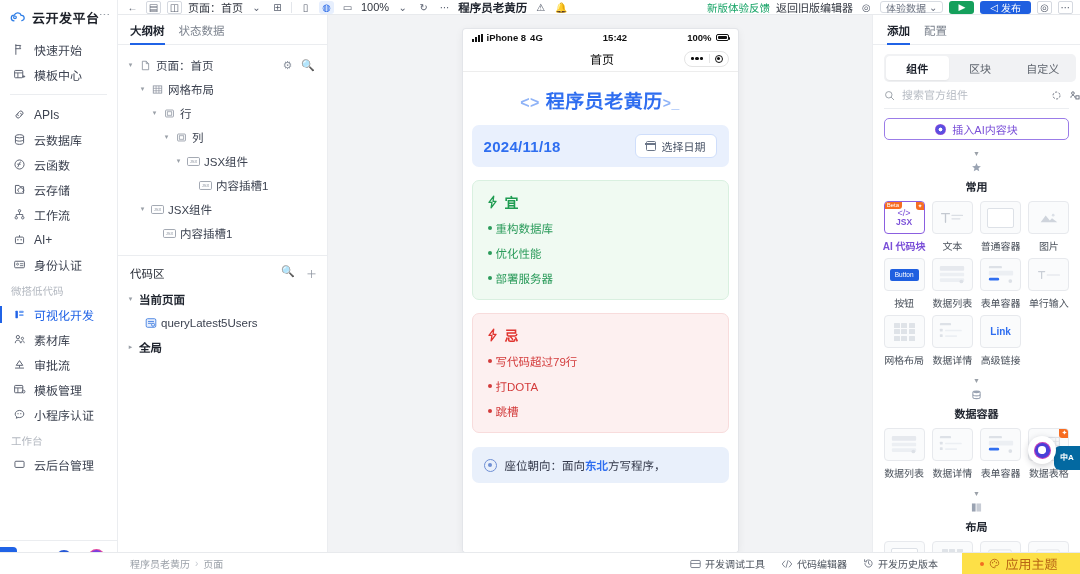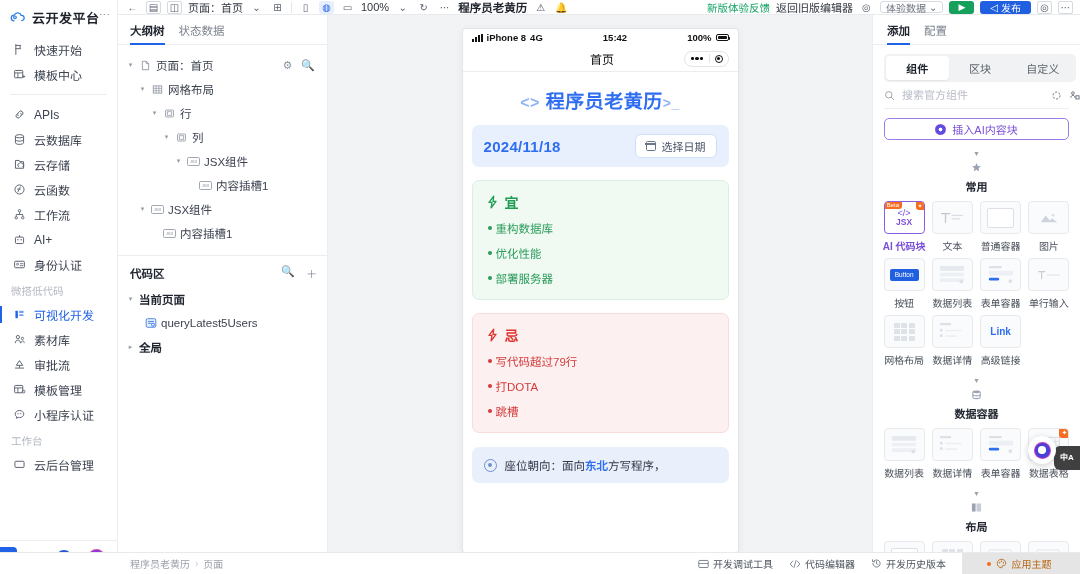--- a/index.html
+++ b/index.html
@@ -89,21 +89,21 @@
   .trow { display:flex; align-items:center; gap:4px; height:24px; font-size:11.5px; color:#3c4250; cursor:pointer; padding-right:8px; white-space:nowrap;}
   .caret { width:9px; font-size:7px; color:#9aa0a8; display:flex; align-items:center; justify-content:center; flex:0 0 9px;}
   .caret.empty { visibility:hidden; }
   .ticon { width:13px; height:13px; flex:0 0 13px; display:flex; align-items:center; justify-content:center; color:#8d94a0;}
   .tree-head { display:flex; align-items:center; }
   .tree-head .acts { margin-left:auto; display:flex; gap:9px; padding-right:4px; color:#8d94a0; }
   .tree-head .acts span { cursor:pointer; font-size:11px; }
   .osplit { height:1px; background:#ebedf0; margin: 4px 0 0 0; }
   .code-area { padding-top: 6px; }
   .code-head { display:flex; align-items:center; padding: 3px 10px 6px 12px; }
-  .code-title { font-size:11.5px; font-weight:700; color:#1f242e; }
+  .code-title { font-size:11.5px; font-weight:400; color:#1f242e; }
   .code-head .acts { margin-left:auto; display:flex; gap:11px; color:#8d94a0; }
   .code-head .acts span { cursor:pointer; font-size:11px; }
 
   
   .canvas {
     position:absolute; left:328px; top:15px; right:208px; bottom:22px;
     background:#f2f3f5; overflow:hidden; display:flex; justify-content:center;
   }
   .phone {
     width: 275px; margin-top: 14px; background:#fff;
@@ -233,38 +233,38 @@
     display:flex; align-items:center; justify-content:center; cursor:pointer; z-index:40;
   }
   .float-ai .inner {
     width:17px;height:17px;border-radius:50%;
     background: radial-gradient(circle at 50% 50%, #ffffff 0 24%, #4a3fd8 30% 58%, #c03fb8 64% 100%);
     display:flex;align-items:center;justify-content:center;
   }
   .float-ai .inner i{width:7.5px;height:7.5px;border-radius:50%;background:#fff;display:block;}
   .float-lang {
     position:absolute; right:0; top:446px; width:26px; height:24px;
-    background:#404040; border-radius:6px 0 0 6px; color:#fff; font-size:8px; font-weight:700;
+    background:#0369a1; border-radius:6px 0 0 6px; color:#fff; font-size:8px; font-weight:700;
     display:flex; align-items:center; justify-content:center; cursor:pointer; z-index:39; line-height:8px;
   }
 
   
   .bottombar {
     position:absolute; left:0; right:0; bottom:0; height:22px; background:#fff;
     border-top:1px solid #e8eaed; display:flex; align-items:center; z-index:30;
   }
   .bb-left { width:118px; flex:0 0 118px; }
   .crumb { display:flex; align-items:center; gap:5px; padding-left:12px; font-size:10px; color:#9aa0a8; }
   .crumb .sep { color:#c6cad1; }
   .bb-spacer { flex:1; }
   .bb-item { display:flex; align-items:center; gap:4px; font-size:10px; color:#4b525c; cursor:pointer; margin-right:16px; }
   .bb-item .bi { color:#6b7280; font-size:10px; display:flex; align-items:center; }
   .bb-theme {
-    background:#e5e5e5; height:22px; display:flex; align-items:center; gap:5px;
-    padding: 0 14px 0 10px; font-size:10px; color:#b86514; cursor:pointer; min-width:118px; justify-content:center;
+    background:#fde047; height:22px; display:flex; align-items:center; gap:5px;
+    padding: 0 14px 0 10px; font-size:13px; color:#b86514; cursor:pointer; min-width:118px; justify-content:center;margin-left:8px;
   }
   .bb-theme .dot { width:4px;height:4px;border-radius:50%;background:#f26d21;display:block;}
   svg { display:block; }
 </style>
 </head>
 <body>
 
 <div class="app">
 
   <div class="leftnav">
@@ -316,35 +316,35 @@
           <svg viewBox="0 0 16 16" width="13" height="13">
               <ellipse cx="8" cy="4" rx="5" ry="2" fill="none" stroke="#5a6170" stroke-width="1.2"></ellipse>
               <path d="M3 4v8c0 1.1 2.2 2 5 2s5-.9 5-2V4M3 8c0 1.1 2.2 2 5 2s5-.9 5-2" fill="none" stroke="#5a6170" stroke-width="1.2"></path>
             </svg>
         </span>
         <span>云数据库</span>
       </div>
       <div class="nav-item">
         <span class="nav-ico">
           <svg viewBox="0 0 16 16" width="13" height="13">
-              <path d="M3 3h4.5l1 1.6H13v8H3z" fill="none" stroke="#5a6170" stroke-width="1.2" stroke-linejoin="round"></path>
-              <path d="M7 10.5a1.8 1.8 0 0 1 .4-3.5 2.3 2.3 0 0 1 4.3.3 1.6 1.6 0 0 1 .3 3.2" fill="none" stroke="#5a6170" stroke-width="1.1" stroke-linecap="round"></path>
-            </svg>
-        </span>
-        <span>云存储</span>
-      </div>
-      <div class="nav-item">
-        <span class="nav-ico">
-          <svg viewBox="0 0 16 16" width="13" height="13">
               <circle cx="8" cy="8" r="5.6" fill="none" stroke="#5a6170" stroke-width="1.2"></circle>
               <path d="M6 11c1-1.6 1.4-3.6 2-5 .3-.7.9-1.2 1.6-.9" fill="none" stroke="#5a6170" stroke-width="1.1" stroke-linecap="round"></path>
               <path d="M5.6 7.6h3.4" stroke="#5a6170" stroke-width="1.1" stroke-linecap="round"></path>
             </svg>
         </span>
         <span>云函数</span>
+      </div>
+      <div class="nav-item">
+        <span class="nav-ico">
+          <svg viewBox="0 0 16 16" width="13" height="13">
+              <path d="M3 3h4.5l1 1.6H13v8H3z" fill="none" stroke="#5a6170" stroke-width="1.2" stroke-linejoin="round"></path>
+              <path d="M7 10.5a1.8 1.8 0 0 1 .4-3.5 2.3 2.3 0 0 1 4.3.3 1.6 1.6 0 0 1 .3 3.2" fill="none" stroke="#5a6170" stroke-width="1.1" stroke-linecap="round"></path>
+            </svg>
+        </span>
+        <span>云存储</span>
       </div>
       <div class="nav-item">
         <span class="nav-ico">
           <svg viewBox="0 0 16 16" width="13" height="13">
               <circle cx="8" cy="3.4" r="1.5" fill="none" stroke="#5a6170" stroke-width="1.15"></circle>
               <circle cx="4" cy="12" r="1.5" fill="none" stroke="#5a6170" stroke-width="1.15"></circle>
               <circle cx="12" cy="12" r="1.5" fill="none" stroke="#5a6170" stroke-width="1.15"></circle>
               <path d="M8 5v2.6M4 10.5V8h8v2.5" fill="none" stroke="#5a6170" stroke-width="1.1"></path>
             </svg>
         </span>

